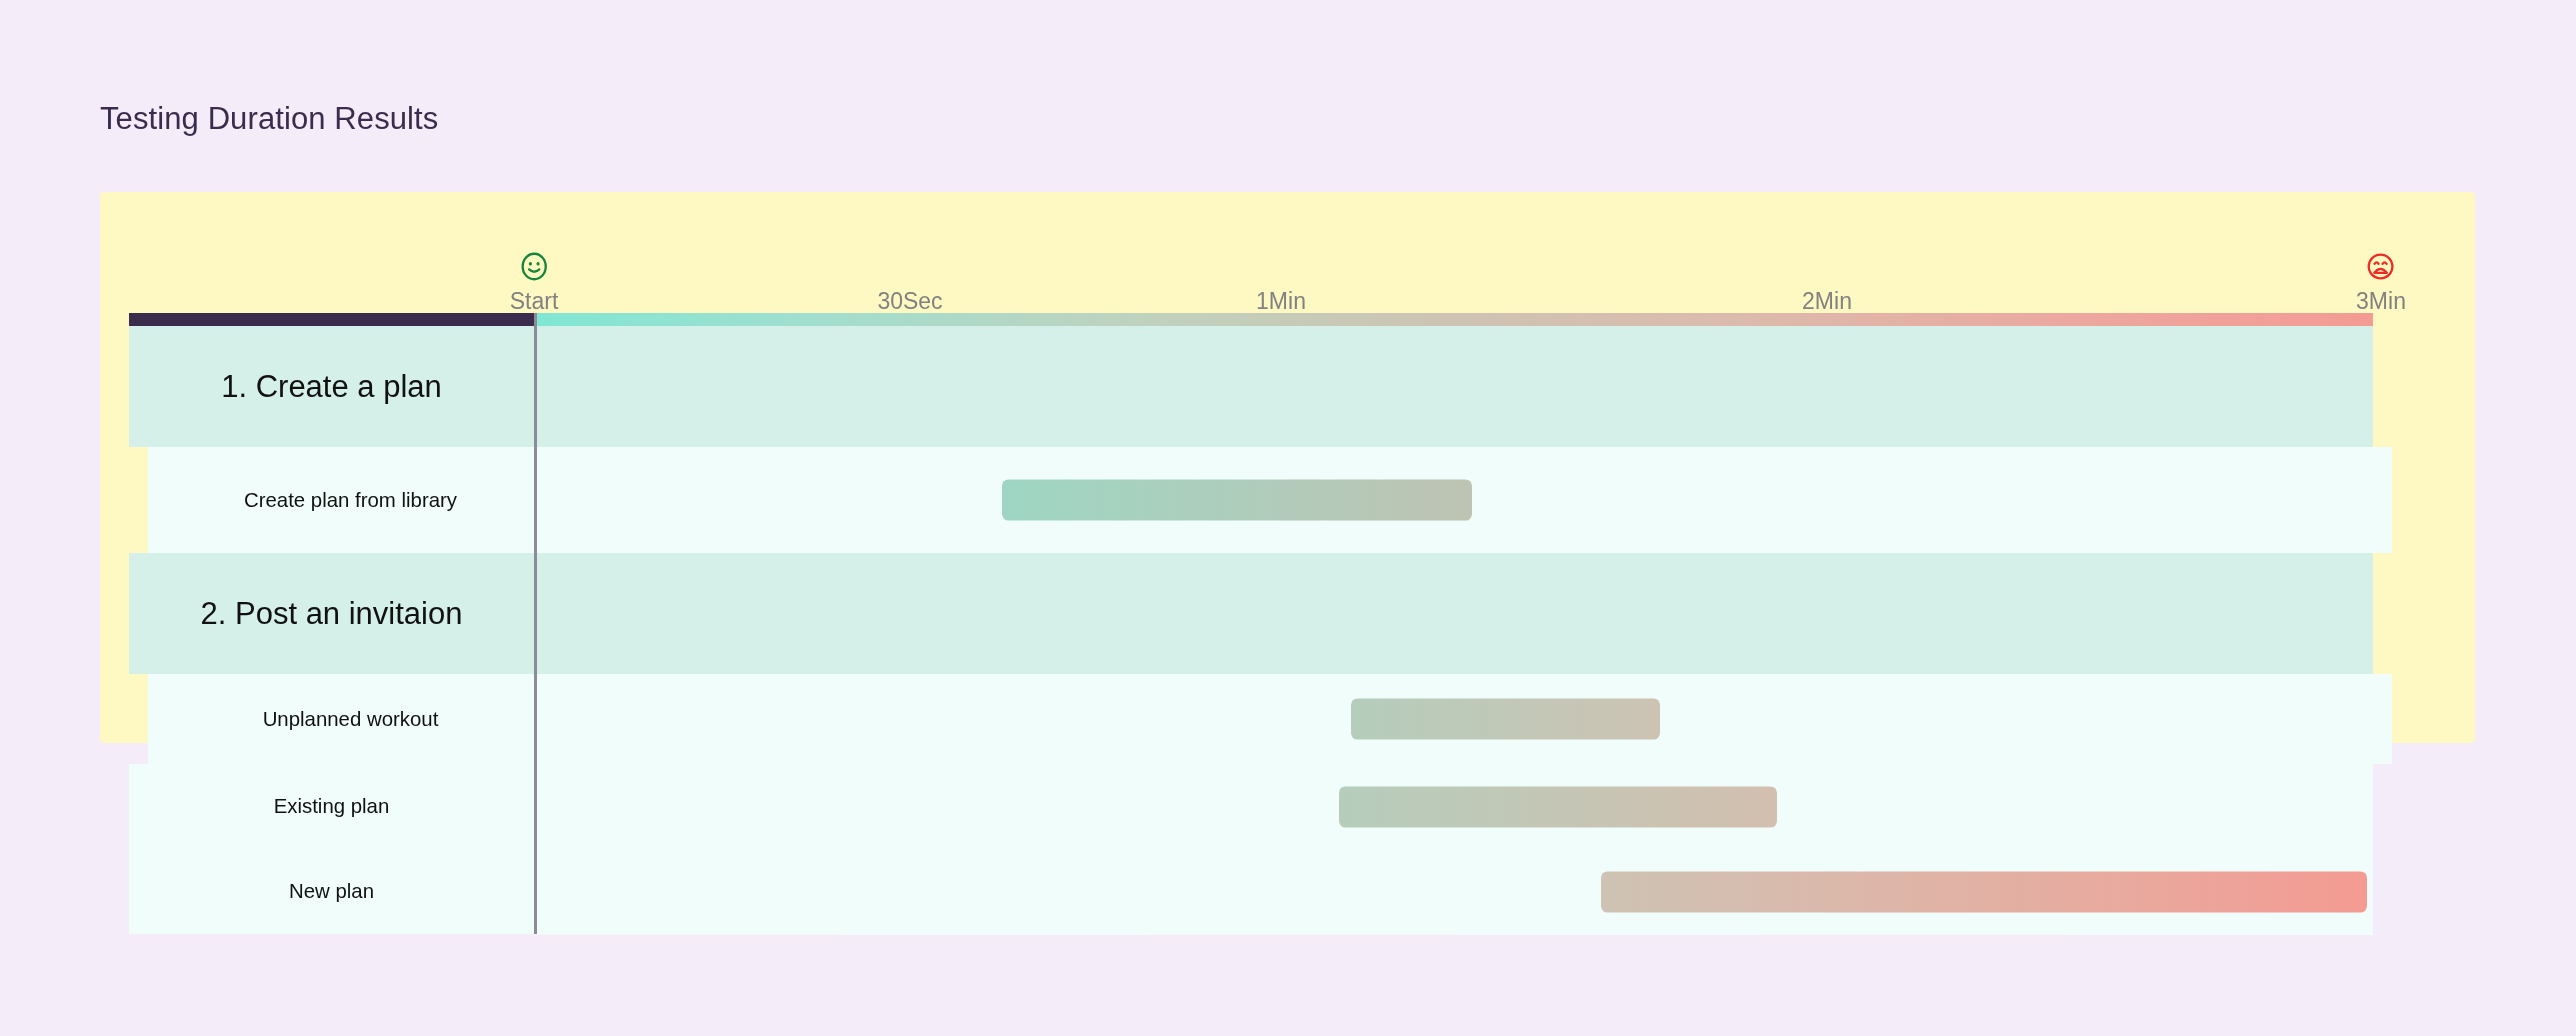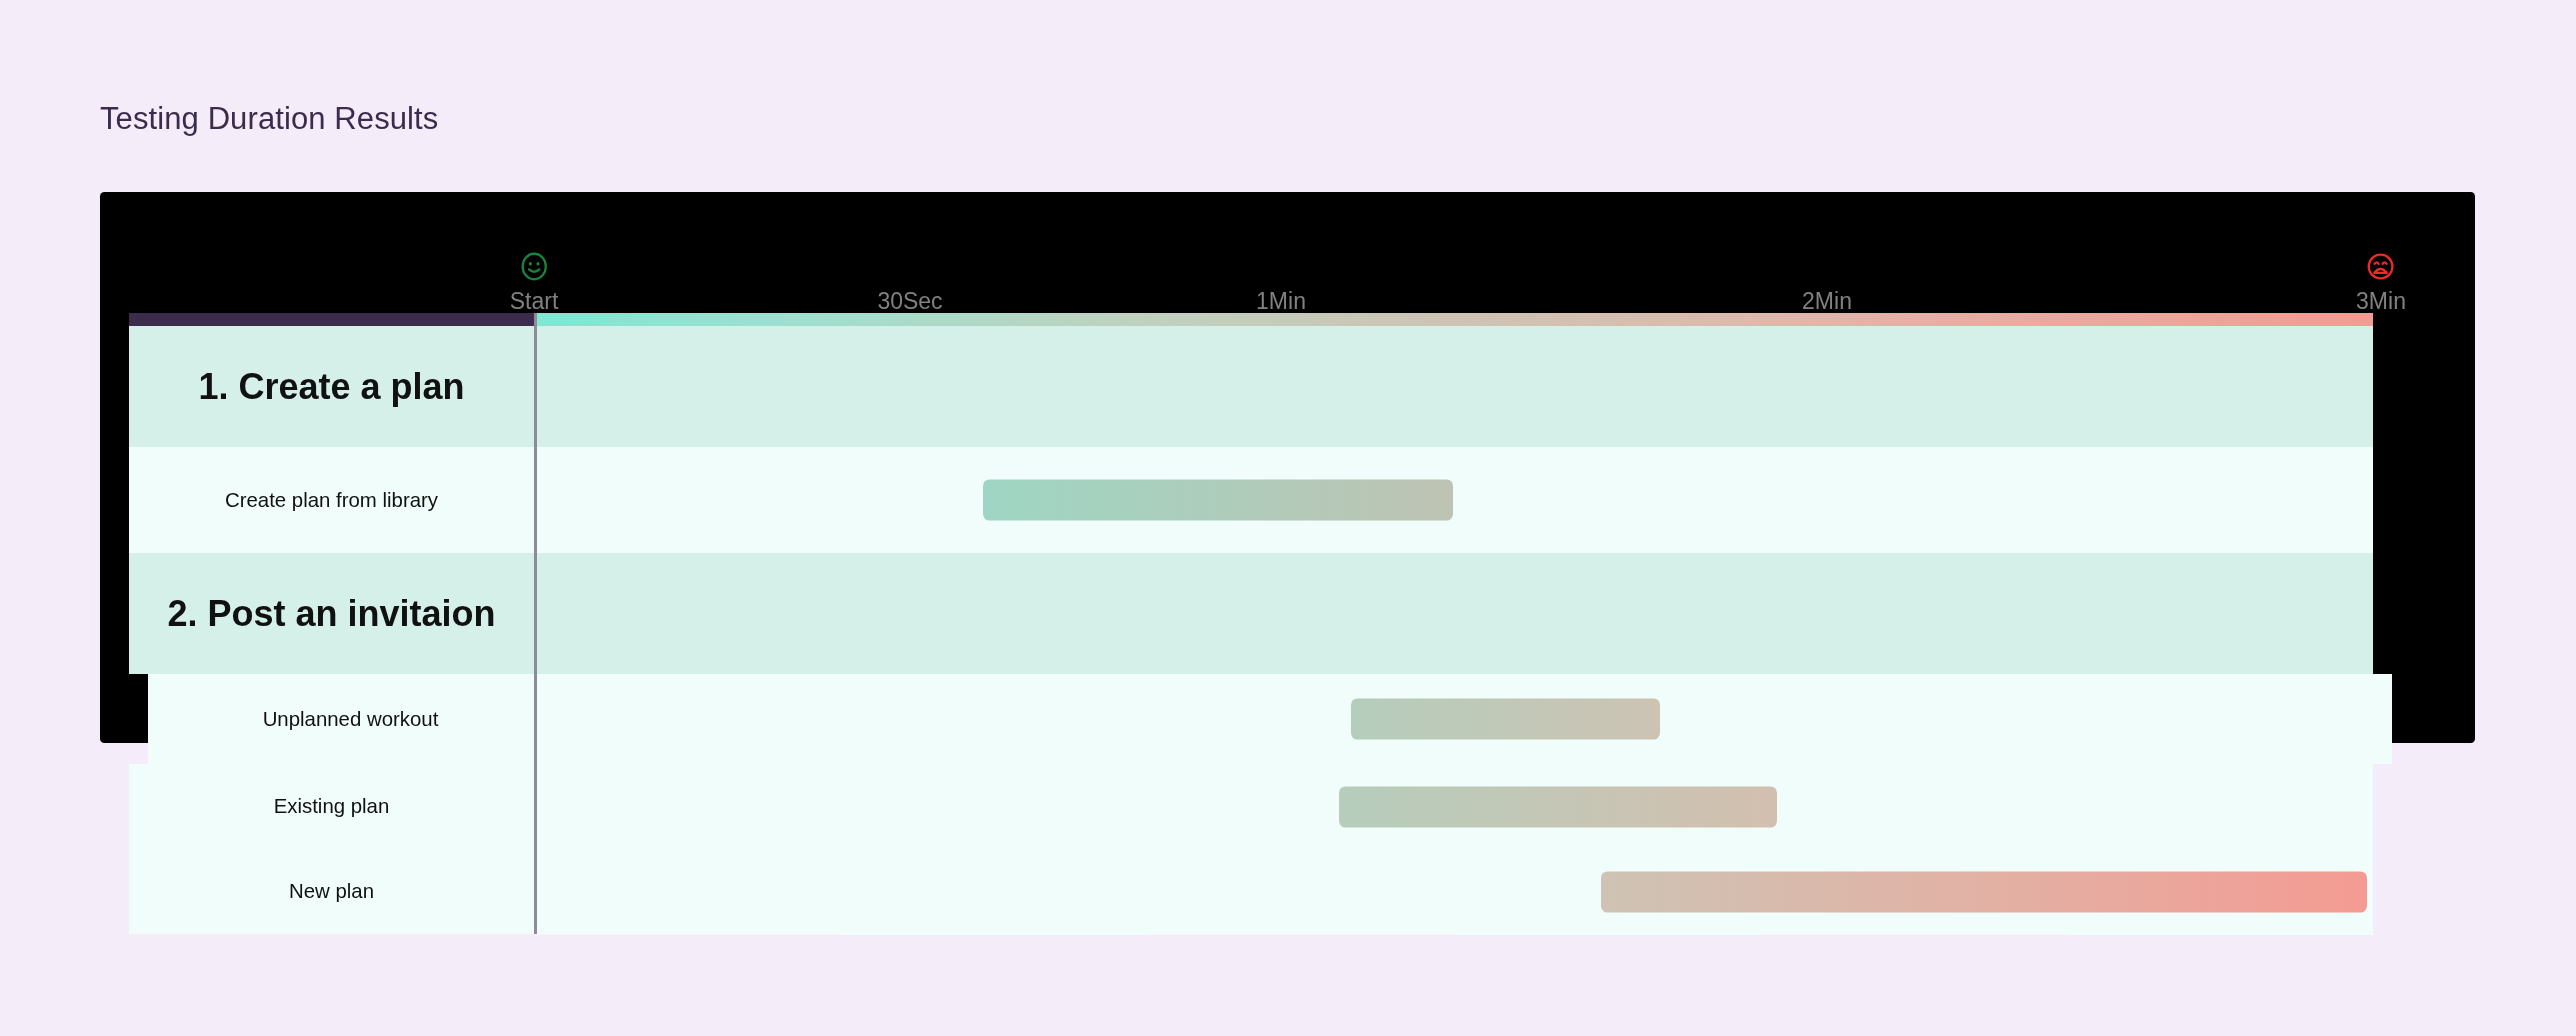--- a/index.html
+++ b/index.html
@@ -20,21 +20,21 @@
     color:#3B2C4D;
     letter-spacing:0.1px;
     white-space:nowrap;
   }
 
   
   #card {
     position:absolute;
     left:100px; top:192px;
     width:2375px; height:551px;
-    background:#000000;
+    background:#fef9c3;
     border-radius:4.3px;
   }
 
   
   #timeline-header {
     position:absolute;
     left:29px; top:0px;
     width:2244px; height:121px;
   }
   .tick {
@@ -115,21 +115,21 @@
   .row.group  .row-label { background:#D4F0E8; }
   .row.task   .row-label { background:#F0FDFA; }
 
   .row-label span {
     display:block;
     width:100%;
     text-align:center;
     color:#111111;
     white-space:nowrap;
   }
-  .row.group .row-label span { font-size:36px;font-weight:bold; }
+  .row.group .row-label span { font-size:31px; }
   .row.task  .row-label span { font-size:20.4px; }
 
   .row-track {
     position:absolute;
     left:405px; top:0;
     right:0; height:100%;
     z-index:2;
   }
   .bar {
     position:absolute;
@@ -206,21 +206,21 @@
       <div class="band even"></div>
     </div>
 
     <div class="row group" style="height:121px;">
       <div class="row-label">
         <span>1. Create a plan</span>
       </div>
       <div class="row-track"></div>
     </div>
 
-    <div class="row task" style="height:106px;">
+    <div class="row task" style="height:106px;margin-left:19px;">
       <div class="row-label">
         <span>Create plan from library</span>
       </div>
       <div class="row-track">
         <div class="bar" style="left:24.4%;width:25.6%;background:linear-gradient(to right,#9ED6C3,#BEC3B3);"></div>
       </div>
     </div>
 
     <div class="row group" style="height:121px;">
       <div class="row-label">

